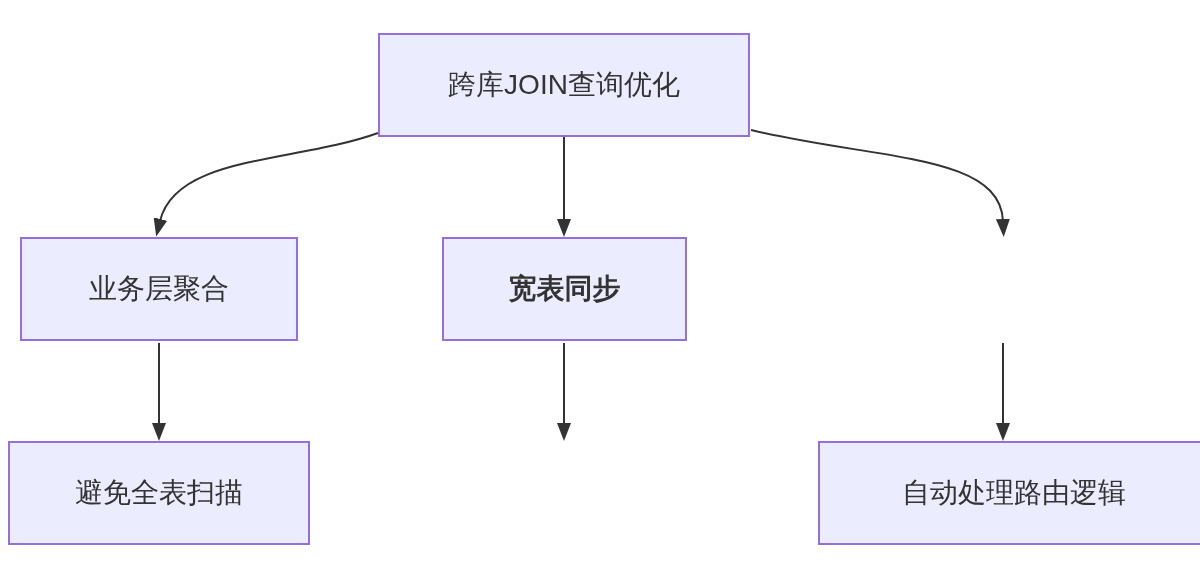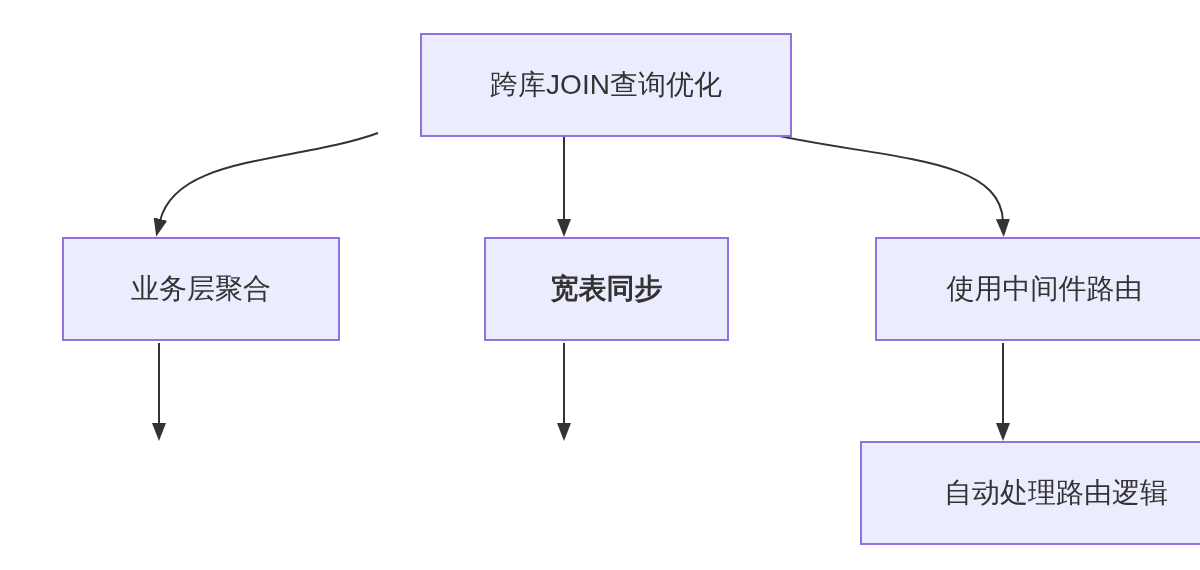--- a/index.html
+++ b/index.html
@@ -38,21 +38,20 @@
     display: flex;
     align-items: center;
     justify-content: center;
     background: var(--node-fill);
     border: 2px solid var(--node-border);
     color: var(--text-color);
     font-size: 28px;
     line-height: 1.2;
     text-align: center;
     white-space: nowrap;
-    margin-left: 42px;
   }
   .node-root         { left: 378px; top: 33px;  width: 372px; height: 104px; }
   .node-mid-left     { left: 20px;  top: 237px; width: 278px; height: 104px; font-family: Liberation Serif, serif; }
   .node-mid-center   { left: 442px; top: 237px; width: 245px; height: 104px; font-weight: bold; }
   .node-mid-right    { left: 833px; top: 237px; width: 339px; height: 104px; }
   .node-bottom-left  { left: 8px;   top: 441px; width: 302px; height: 104px; }
   .node-bottom-center{ left: 410px; top: 441px; width: 308px; height: 104px; }
   .node-bottom-right { left: 818px; top: 441px; width: 392px; height: 104px; }
 </style>
 </head>
@@ -79,23 +78,23 @@
   </div>
 
   <div class="node node-mid-left">
     <span>业务层聚合</span>
   </div>
 
   <div class="node node-mid-center">
     <span>宽表同步</span>
   </div>
 
-  <div class="node node-mid-right">
-    <span>使用中间件路由</span>
+
+  <div class="node node-bottom-left">
+    <span>避免全表扫描</span>
   </div>
-
 
 
   <div class="node node-bottom-right">
     <span>自动处理路由逻辑</span>
   </div>
 
 </div>
 
 </body></html>

